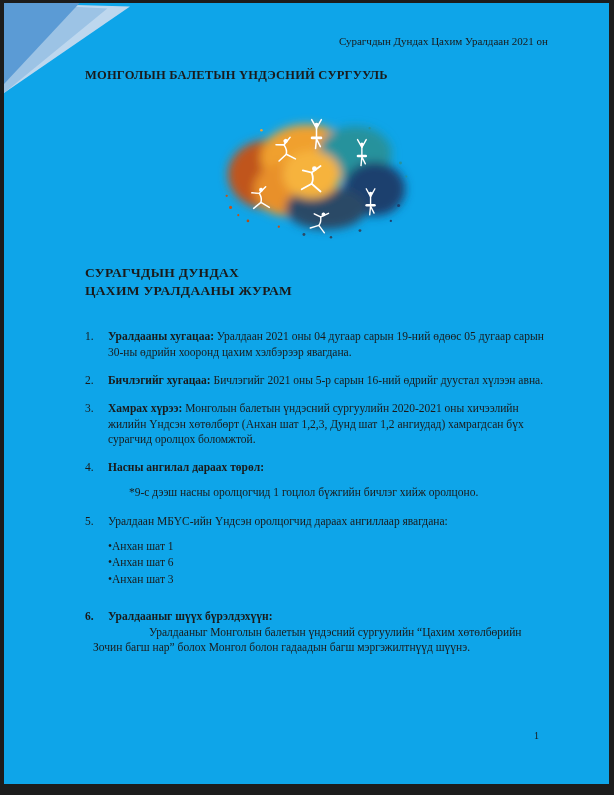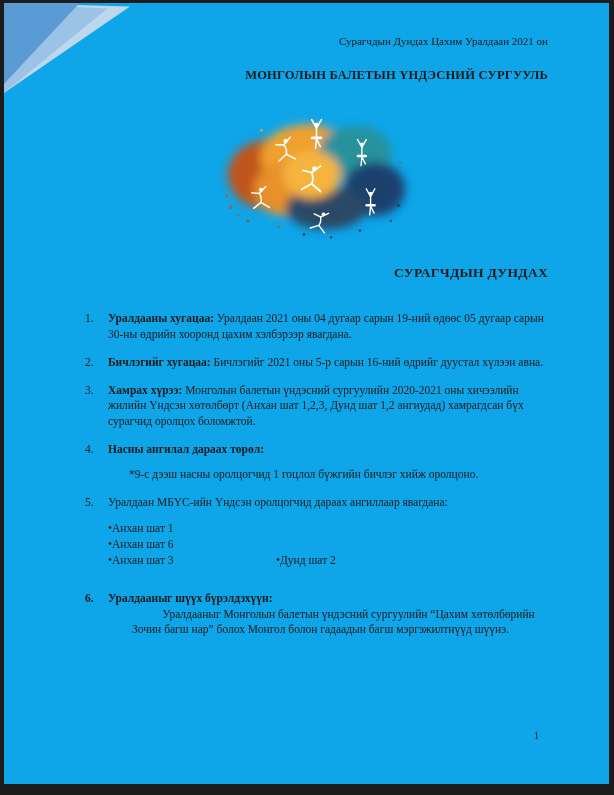--- a/index.html
+++ b/index.html
@@ -24,47 +24,47 @@
   .corner .t3 { background:#5b9bd5; clip-path:polygon(0 0,60% 0,0 90%); }
 
   .content { padding:32px 61px 0 81px; }
 
   .header-note {
     text-align:right;
     font-size:11px;
     margin:0;
   }
   .school-name {
-    text-align:right;
+    text-align:left;
     font-size:12.5px;
     font-weight:bold;
     margin:21px 0 0 0;
     letter-spacing:0.2px;
   }
   .art-wrap { text-align:center; margin-top:24px; height:142px; }
   .doc-title {
-    text-align:right;
+    text-align:left;
     font-size:13.5px;
     font-weight:bold;
     line-height:1.35;
     margin:15px 0 0 0;
     letter-spacing:0.3px;
   }
   .rules { margin-top:29px; font-size:11.5px; line-height:1.33; }
   .li { display:flex; margin:0 0 13px 0; }
   .li .num { width:23px; flex:none; }
   .li .bd { flex:1; }
   .num-bold { font-weight:bold; }
   .age-note { margin:10px 0 13px 44px;font-family:Liberation Serif, serif; }
   .cat-intro { margin-bottom:0; }
-  .cols { display:flex; margin:10px 0 0 23px;align-items:flex-end; }
+  .cols { display:flex; margin:10px 0 0 23px; }
   .col { width:168px; }
   .col div { margin:0 0 1px 0; }
   .item6 { margin-top:21px; margin-bottom:0; }
-  .judge-para { margin:1px 0 0 8px; text-indent:56px;text-align:center; }
+  .judge-para { margin:1px 0 0 8px; text-indent:56px; }
   .page-number {
     position:absolute; left:530px; top:727px;
     font-size:10px;
   }
   svg .sil { stroke:#ffffff; stroke-width:1.6; stroke-linecap:round; fill:none; }
 </style>
 </head>
 <body>
 
 <div class="page">
@@ -133,20 +133,21 @@
           <use href="#dLeap" transform="translate(100,76) scale(1.15)"></use>
           <use href="#dLeap" transform="translate(47,96) rotate(-10) scale(0.95)"></use>
           <use href="#dBallerina" transform="translate(161,100) scale(0.9)"></use>
           <use href="#dLeap" transform="translate(108,120) rotate(12) scale(0.9)"></use>
         </g>
       </svg>
     </div>
 
     <p class="doc-title">
       <span>СУРАГЧДЫН ДУНДАХ</span><br>
+      <span>ЦАХИМ УРАЛДААНЫ ЖУРАМ</span>
     </p>
 
     <div class="rules">
 
       <div class="li">
         <span class="num">1.</span>
         <span class="bd"><b>Уралдааны хугацаа:</b> <span>Уралдаан 2021 оны 04 дугаар сарын  19-ний өдөөс 05 дугаар сарын 30-ны өдрийн хооронд цахим хэлбэрээр явагдана.</span></span>
       </div>
 
       <div class="li">
@@ -169,21 +170,20 @@
         <span class="num">5.</span>
         <span class="bd">Уралдаан МБҮС-ийн Үндсэн оролцогчид дараах ангиллаар явагдана:</span>
       </div>
       <div class="cols">
         <div class="col">
           <div>•Анхан шат 1</div>
           <div>•Анхан шат 6</div>
           <div>•Анхан шат 3</div>
         </div>
         <div class="col">
-          <div>•Дунд шат 2</div>
         </div>
       </div>
 
       <div class="li item6">
         <span class="num num-bold">6.</span>
         <span class="bd"><b>Уралдааныг шүүх бүрэлдэхүүн:</b></span>
       </div>
       <div class="judge-para">Уралдааныг  Монголын балетын үндэсний сургуулийн “Цахим хөтөлбөрийн Зочин багш нар” болох Монгол болон гадаадын  багш мэргэжилтнүүд шүүнэ.</div>
 
     </div>

